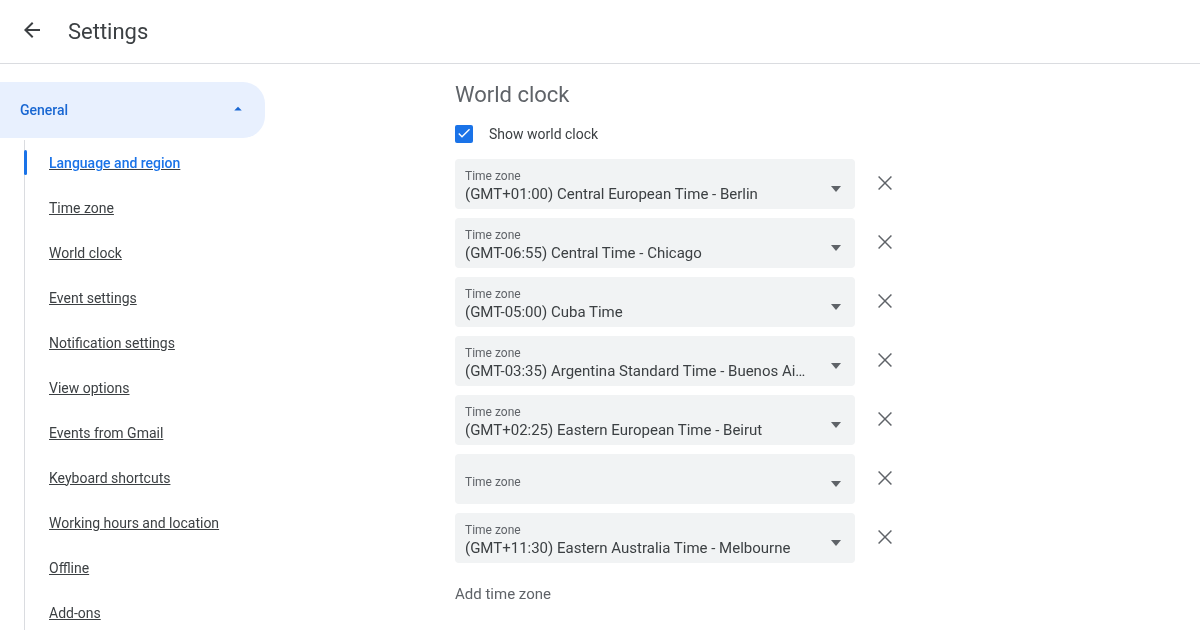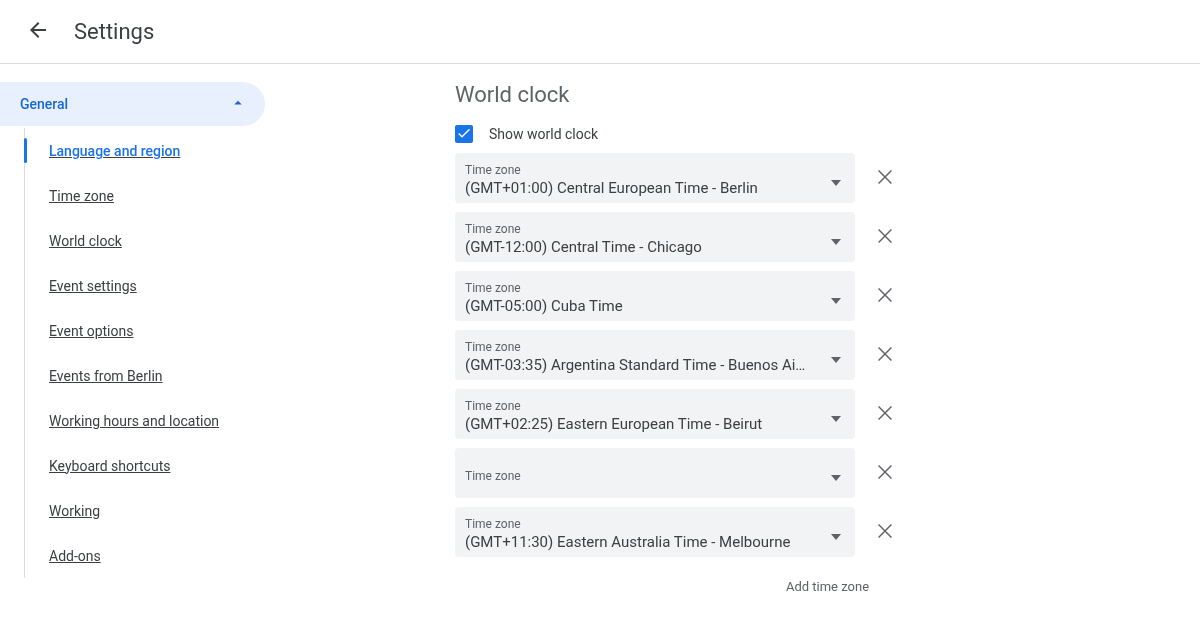--- a/index.html
+++ b/index.html
@@ -9,21 +9,21 @@
     color: #3c4043;
     background: #fff;
     width: 1200px;
     height: 630px;
     overflow: hidden;
   }
   .header {
     display: flex;
     align-items: center;
     height: 64px;
-    padding: 0 14px;
+    padding: 0 8px;
     border-bottom: 1px solid #dadce0;
   }
   .back-btn {
     width: 48px;
     height: 48px;
     display: flex;
     align-items: center;
     justify-content: center;
     border-radius: 50%;
     cursor: pointer;
@@ -40,21 +40,21 @@
     height: calc(100% - 64px);
   }
   .sidebar {
     width: 265px;
     padding-top: 18px;
     position: relative;
   }
   .sidebar-section {
     background: #e8f0fe;
     border-radius: 0 22px 22px 0;
-    height: 44px;
+    height: 56px;
     display: flex;
     align-items: center;
     justify-content: space-between;
     padding: 0 18px 0 20px;
     cursor: pointer;
   }
   .sidebar-section-label {
     color: #1967d2;
     font-size: 14px;
     font-weight: 500;
@@ -99,21 +99,21 @@
   .section-title {
     font-size: 22px;
     font-weight: 400;
     color: #5f6368;
     margin-bottom: 18px;
   }
   .checkbox-row {
     display: flex;
     align-items: center;
     gap: 16px;
-    margin-bottom: 10px;
+    margin-bottom: 16px;
   }
   .checkbox {
     width: 18px;
     height: 18px;
     background: #1a73e8;
     border-radius: 2px;
     display: flex;
     align-items: center;
     justify-content: center;
     cursor: pointer;
@@ -157,24 +157,23 @@
     width: 24px;
     height: 24px;
     display: flex;
     align-items: center;
     justify-content: center;
     cursor: pointer;
   }
   .remove-btn svg { width: 22px; height: 22px; stroke: #5f6368; stroke-width: 1.6; }
   .add-link {
     margin-top: 22px;
-    font-size: 13px;
+    font-size: 15px;
     color: #5f6368;
     cursor: pointer;
-    text-align: center;
   }
 </style>
 </head>
 <body>
 
 <div class="header">
   <div class="back-btn">
     <span>
       <svg viewBox="0 0 24 24">
           <path d="M20 11H7.83l5.59-5.59L12 4l-8 8 8 8 1.41-1.41L7.83 13H20v-2z"></path>
@@ -201,33 +200,36 @@
         <li class="nav-item">
           <span>Time zone</span>
         </li>
         <li class="nav-item">
           <span>World clock</span>
         </li>
         <li class="nav-item">
           <span>Event settings</span>
         </li>
         <li class="nav-item">
-          <span>Event options</span>
-        </li>
-        <li class="nav-item">
-          <span>Events from Berlin</span>
+          <span>Notification settings</span>
+        </li>
+        <li class="nav-item">
+          <span>View options</span>
+        </li>
+        <li class="nav-item">
+          <span>Events from Gmail</span>
+        </li>
+        <li class="nav-item">
+          <span>Keyboard shortcuts</span>
         </li>
         <li class="nav-item">
           <span>Working hours and location</span>
         </li>
         <li class="nav-item">
-          <span>Keyboard shortcuts</span>
-        </li>
-        <li class="nav-item">
-          <span>Working</span>
+          <span>Offline</span>
         </li>
         <li class="nav-item">
           <span>Add-ons</span>
         </li>
       </ul>
   </div>
 
   <div class="main">
     <div class="section-title">World clock</div>
 
@@ -257,21 +259,21 @@
             <span><svg viewBox="0 0 24 24">
                 <line x1="5" y1="5" x2="19" y2="19"></line>
                 <line x1="19" y1="5" x2="5" y2="19"></line>
               </svg></span>
           </div>
         </div>
         <div class="tz-row">
           <div class="tz-select">
             <div class="tz-select-text">
               <div class="tz-label">Time zone</div>
-              <div class="tz-value">(GMT-12:00) Central Time - Chicago</div>
+              <div class="tz-value">(GMT-06:55) Central Time - Chicago</div>
             </div>
             <span class="dropdown-caret"><svg viewBox="0 0 10 6">
                 <path d="M0 0l5 6 5-6z"></path>
               </svg></span>
           </div>
           <div class="remove-btn">
             <span><svg viewBox="0 0 24 24">
                 <line x1="5" y1="5" x2="19" y2="19"></line>
                 <line x1="19" y1="5" x2="5" y2="19"></line>
               </svg></span>

